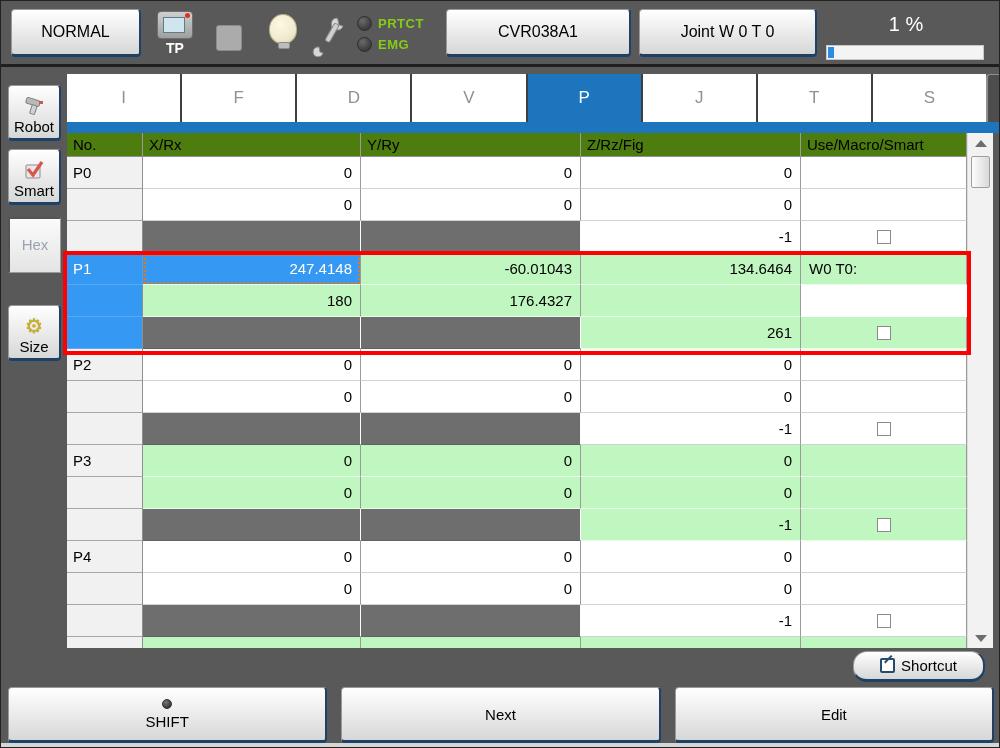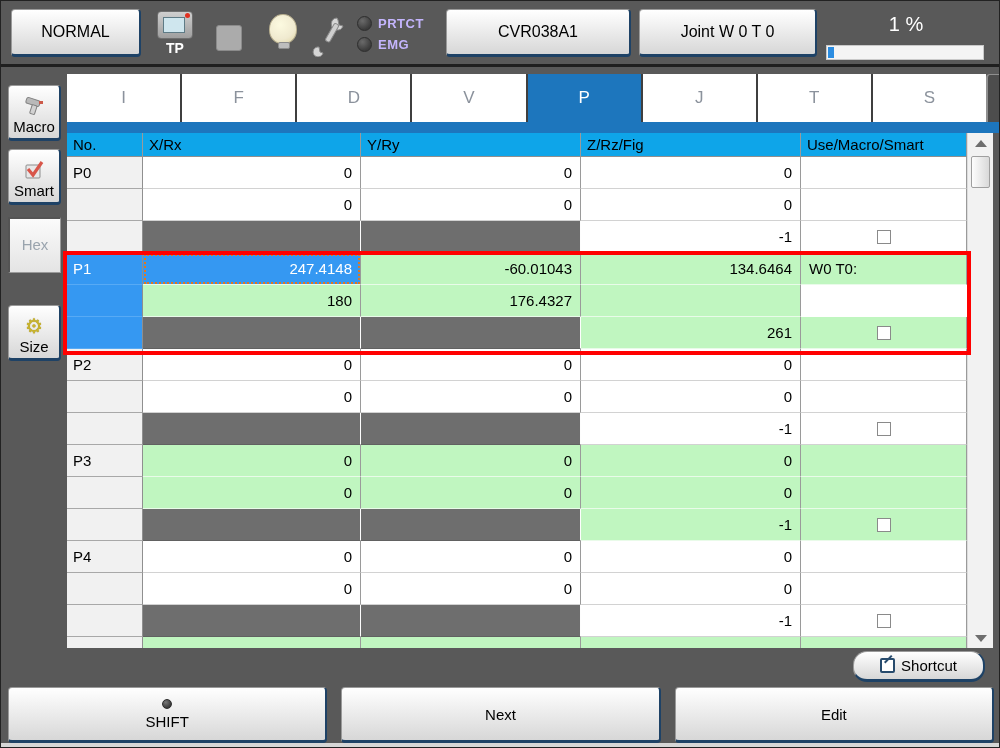--- a/index.html
+++ b/index.html
@@ -44,21 +44,21 @@
 
   .wrench { position:absolute; left:306px; top:12px; width:42px; height:44px; }
 
   .ind-col { position:absolute; left:356px; top:12px; }
   .ind-row { display:flex; align-items:center; height:21px; }
   .led {
     width:15px; height:15px; border-radius:50%;
     background:radial-gradient(circle at 35% 30%, #6a6a6a, #3c3c3c 70%);
     border:1px solid #2e2e2e; margin-right:6px;
   }
-  .ind-label { color:#c4b5fd; font-size:13px; font-weight:bold; letter-spacing:0.5px; }
+  .ind-label { color:#84cc16; font-size:13px; font-weight:bold; letter-spacing:0.5px; }
 
   .speed-wrap { position:absolute; left:825px; top:12px; width:160px; }
   .speed-text { color:#fff; font-size:20px; text-align:center; height:32px; }
   .speed-track { width:158px; height:15px; background:#f4f4f4; border:1px solid #c9c9c9; position:relative; }
   .speed-fill { position:absolute; left:1px; top:1px; bottom:1px; background:#2b8ce0; }
 
   
   .side-btn {
     position:absolute; left:7px; width:53px; height:56px;
     font-size:15px; color:#000;
@@ -77,21 +77,21 @@
   .tab:last-child { border-right:none; }
   .tab.selected { background:#1d76bd; color:#fff; }
   .tabs-corner { position:absolute; left:985px; top:73px; width:15px; height:48px;
     background:#4d4d4d; border-left:2px solid #8f8f8f; border-top:1px solid #8f8f8f; border-top-left-radius:4px; }
   .blue-strip { position:absolute; left:66px; top:121px; width:934px; height:11px; background:#1d76bd; }
 
   
   .table-wrap { position:absolute; left:66px; top:132px; width:900px; height:515px; background:#fff; overflow:hidden; }
   .trow { display:grid; grid-template-columns:76px 218px 220px 220px 166px; height:32px; }
   .thead { height:24px; }
-  .thead .cell { background:#0ea5e9; border-right:1px solid #9a9a9a; border-bottom:1px solid #8f8f8f;
+  .thead .cell { background:#4d7c0f; border-right:1px solid #9a9a9a; border-bottom:1px solid #8f8f8f;
     font-size:15px; color:#000; padding-left:6px; display:flex; align-items:center; }
   .cell { display:flex; align-items:center; font-size:15px; color:#000;
     border-right:1px solid #9a9a9a; border-bottom:1px solid #d2d2d2; overflow:hidden; }
   .no-cell { background:#f1f1f1; border-right:1px solid #8f8f8f; border-bottom:1px solid #a8a8a8; padding-left:6px; }
   .num { justify-content:flex-end; padding-right:8px; }
   .usec { padding-left:8px; }
   .g { background:#c0f6c0; border-bottom:1px solid #e9fbe9; }
   .dis { background:#6e6e6e; border-right:1px solid #fdfdfd; border-bottom:1px solid #616161; }
   .sel-no { background:#3598f2; color:#fff; border-bottom:1px solid #57aaf5; }
   .sel-x { background:#3598f2 !important; color:#fff; outline:2px dotted #e07820; outline-offset:-3px; }
@@ -178,21 +178,21 @@
 
   <div id="sidebar">
       <button class="side-btn raised-btn" style="top: 84px;">
         <span class="icn">
           <svg width="24" height="22" viewBox="0 0 24 22">
             <rect x="4" y="4" width="14" height="6" rx="2" transform="rotate(18 11 7)" fill="#b9b9b9" stroke="#828282"></rect>
             <rect x="9" y="10" width="5" height="9" rx="1" transform="rotate(18 11 14)" fill="#d2d2d2" stroke="#828282"></rect>
             <rect x="17" y="6" width="4" height="3" fill="#cc5a4a"></rect>
           </svg>
         </span>
-        <span>Macro</span>
+        <span>Robot</span>
       </button>
       <button class="side-btn raised-btn" style="top: 148px;">
         <span class="icn">
           <svg width="22" height="22" viewBox="0 0 22 22">
             <rect x="3" y="6" width="14" height="13" rx="1" fill="#e8e8e8" stroke="#8d8d8d"></rect>
             <path d="M5 10 l5 6 9 -13" fill="none" stroke="#d8564a" stroke-width="3.2"></path>
           </svg>
         </span>
         <span>Smart</span>
       </button>

